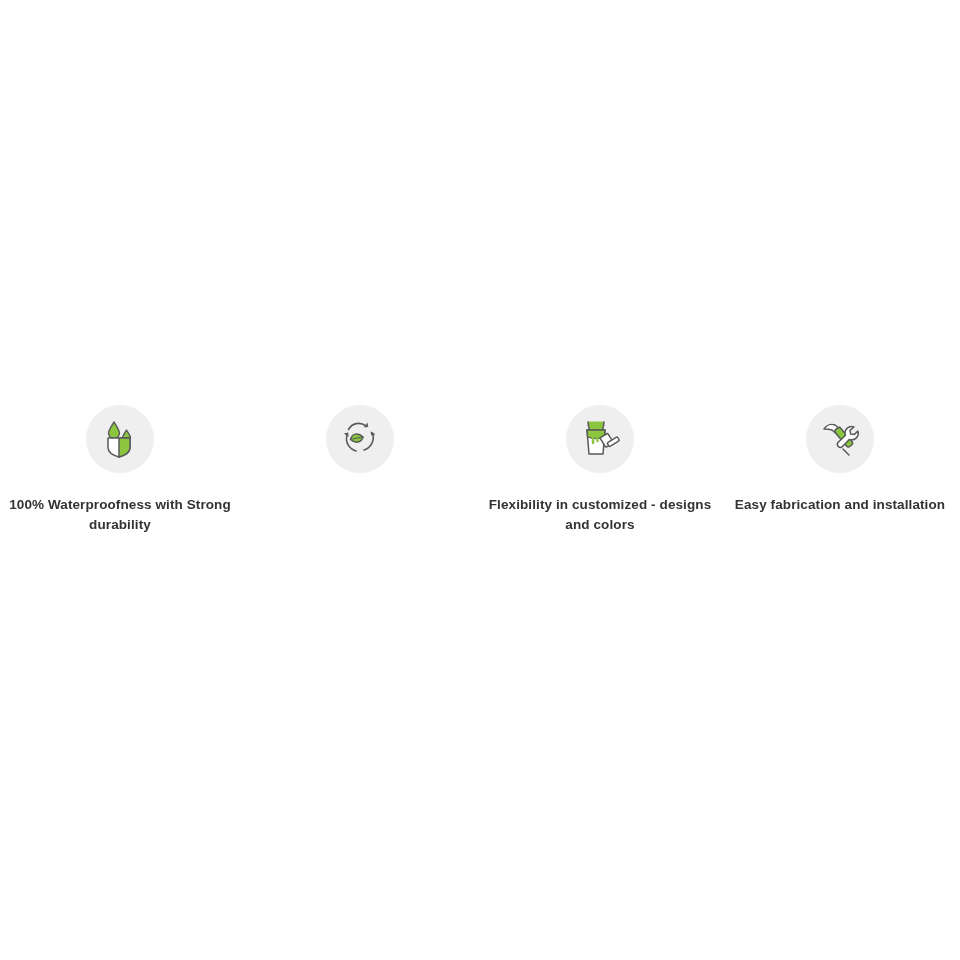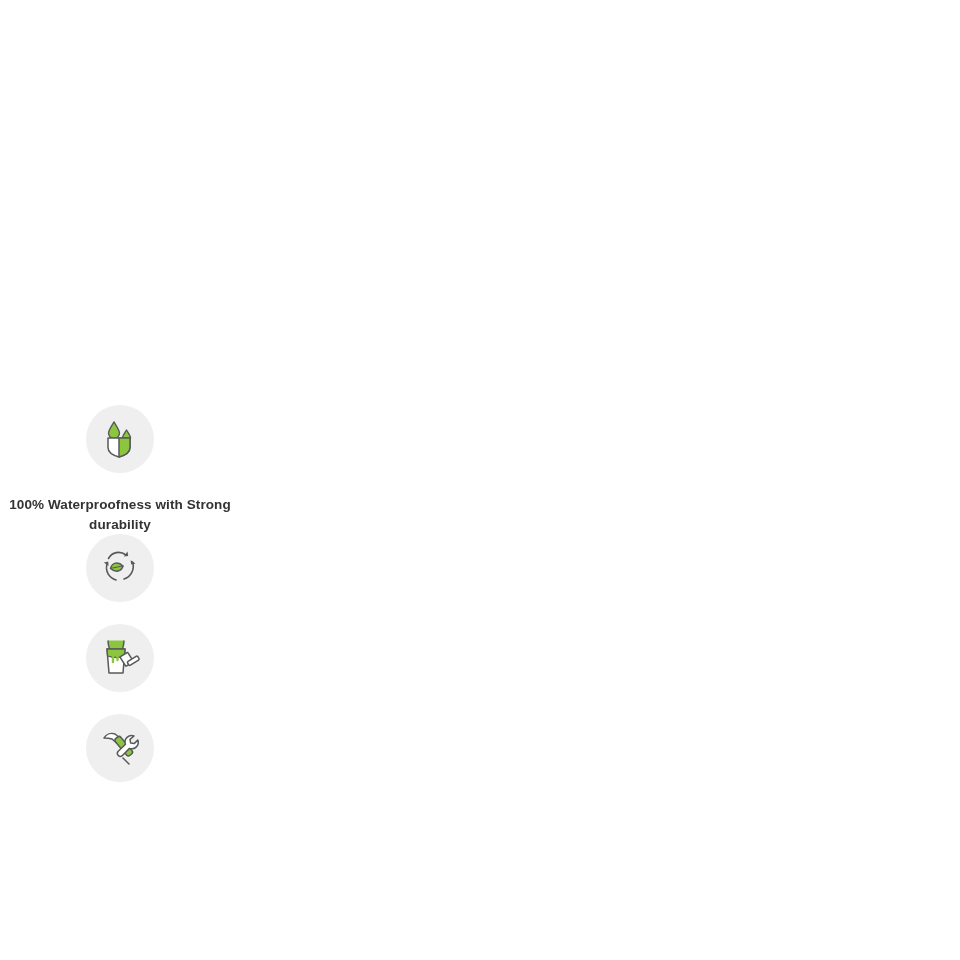--- a/index.html
+++ b/index.html
@@ -10,21 +10,21 @@
     background: #ffffff;
     font-family: "Liberation Sans", sans-serif;
   }
 
   #features-strip {
     position: absolute;
     left: 0;
     top: 405px;
     width: 960px;
     display: flex;
-    flex-direction: column;
+    flex-direction: row;
     align-items: flex-start;
     justify-content: space-between;
   }
 
   .feature-item {
     width: 240px;
     display: flex;
     flex-direction: column;
     align-items: center;
   }
@@ -90,26 +90,28 @@
     <div class="icon-circle">
       <svg width="48" height="46" viewBox="0 0 48 46" aria-hidden="true">
         <path d="M11 14 L29 14 L27 38 L13 38 Z" fill="#ffffff" stroke="#58595b" stroke-width="1.5" stroke-linejoin="round"></path>
         <path d="M12 5.5 C12 10 13 12 13.5 14 L26.5 14 C27 12 28 10 28 5.5" fill="#8cc63e" stroke="#58595b" stroke-width="1.5" stroke-linejoin="round"></path>
         <path d="M11 14 L29 14 L28.4 21 C25 23 17 23 11.6 21 Z" fill="#8cc63e" stroke="#58595b" stroke-width="1.3" stroke-linejoin="round"></path>
         <path d="M17 21 L17 27 M21.5 21.5 L21.5 25" fill="none" stroke="#8cc63e" stroke-width="2.4" stroke-linecap="round"></path>
         <rect x="24" y="22" width="9" height="11" rx="1" transform="rotate(-32 24 22)" fill="#ffffff" stroke="#58595b" stroke-width="1.5"></rect>
         <rect x="31" y="27" width="12" height="4.5" rx="1.2" transform="rotate(-32 31 27)" fill="#ffffff" stroke="#58595b" stroke-width="1.5"></rect>
       </svg>
     </div>
+    <div class="feature-caption">Flexibility in customized - designs and colors</div>
   </div>
 
   <div class="feature-item">
     <div class="icon-circle">
       <svg width="48" height="44" viewBox="0 0 48 44" aria-hidden="true">
         <path d="M8 12 C10.5 8 15 6.5 19 8 L24 12 L20 16.5 L16 13 C13 12 10.5 12 8 12 Z" fill="#ffffff" stroke="#58595b" stroke-width="1.5" stroke-linejoin="round"></path>
         <rect x="18" y="14" width="7" height="22" rx="2.5" transform="rotate(-40 18 14)" fill="#8cc63e" stroke="#58595b" stroke-width="1.5"></rect>
         <path d="M38 10 a6.5 6.5 0 0 0 -8.5 8.3 L22 25.5 a3 3 0 0 0 4.2 4.2 l7.3 -7.3 A6.5 6.5 0 0 0 41.8 14 l-3.6 3.6 -3.6 -0.6 -0.6 -3.6 Z" fill="#ffffff" stroke="#58595b" stroke-width="1.5" stroke-linejoin="round"></path>
         <path d="M27 32 l6 6" fill="none" stroke="#58595b" stroke-width="1.5" stroke-linecap="round"></path>
       </svg>
     </div>
+    <div class="feature-caption">Easy fabrication and installation</div>
   </div>
 
 </div>
 
 </body></html>

